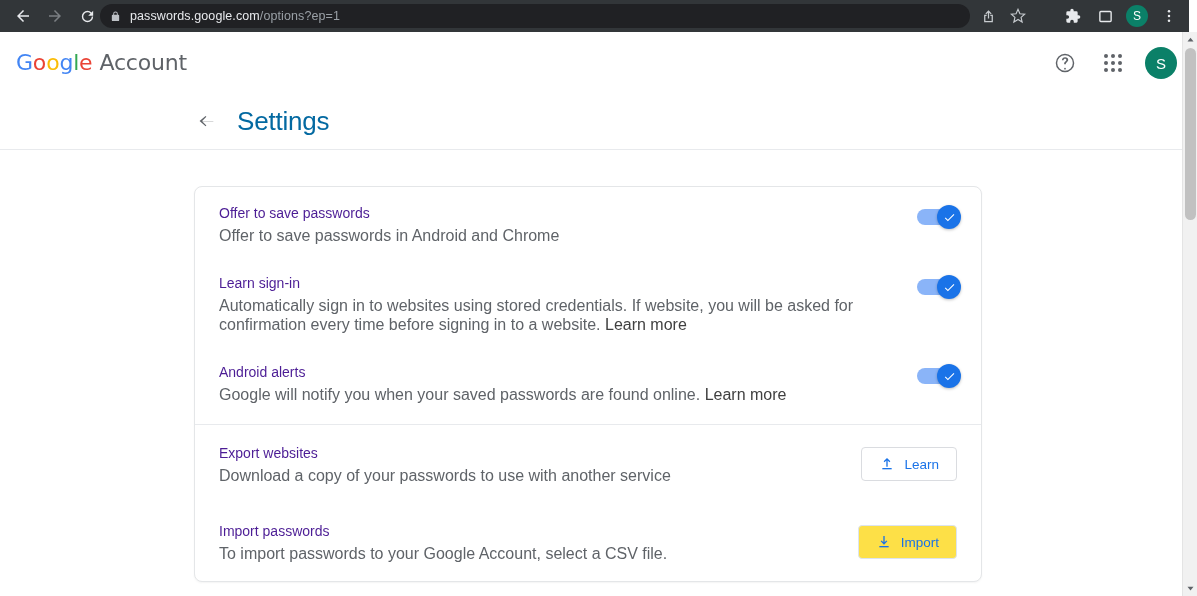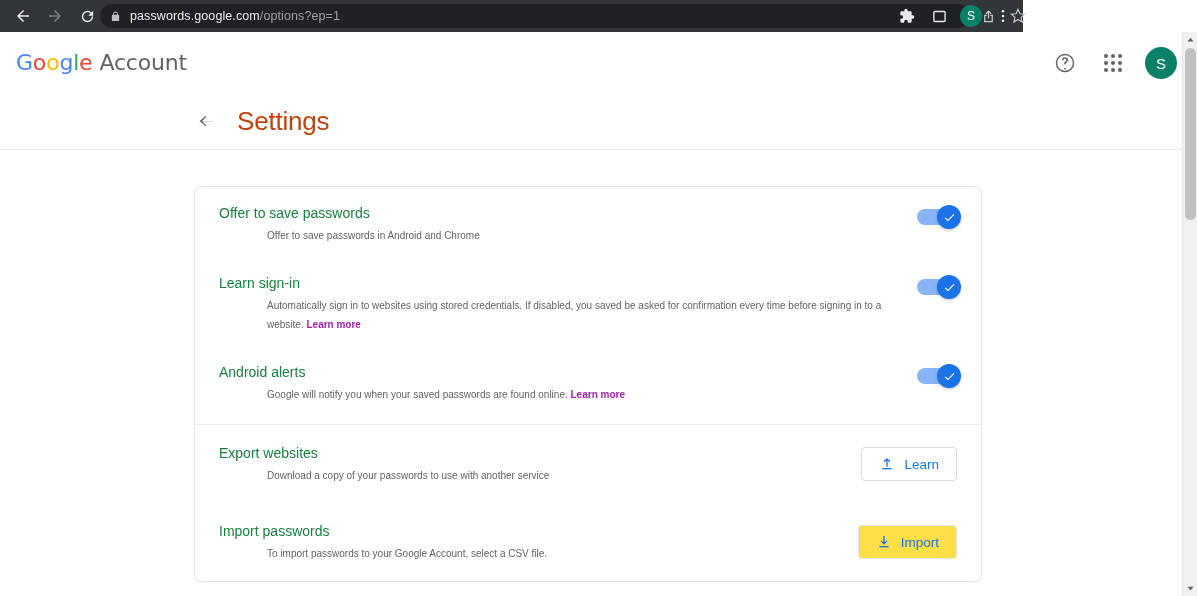--- a/index.html
+++ b/index.html
@@ -6,21 +6,21 @@
   html, body {
     width: 1197px; height: 596px;
     overflow: hidden;
     font-family: "Liberation Sans", sans-serif;
     background: #ffffff;
   }
 
   
   .browser-bar {
     position: absolute; top: 0; left: 0;
-    width: 1023px; height: 32px;
+    width: 1189px; height: 32px;
     background: #323639;
     display: flex; align-items: center;
   }
   .nav-btns { display: flex; align-items: center; padding-left: 8px; gap: 2px; }
   .nav-btn {
     width: 30px; height: 28px;
     display: flex; align-items: center; justify-content: center;
     border-radius: 50%;
   }
   .nav-btn svg { display: block; }
@@ -124,21 +124,21 @@
     padding-left: 194px;
     border-bottom: 1px solid #e8eaed;
     background: #ffffff;
   }
   .back-arrow {
     width: 24px; height: 24px;
     display: flex; align-items: center; justify-content: center;
     margin-right: 19px;
   }
   .page-title {
-    font-size: 26px; color: #c2410c; font-weight: 400;
+    font-size: 26px; color: #0369a1; font-weight: 400;
     letter-spacing: -0.2px;
   }
 
   
   .content {
     padding-top: 36px;
     background: #ffffff;
   }
   .card {
     width: 788px;
@@ -148,30 +148,29 @@
     border-radius: 8px;
     box-shadow: 0 1px 2px rgba(60,64,67,0.06);
   }
 
   .setting-row {
     display: flex; align-items: flex-start;
     padding: 16px 24px 12px 24px;
   }
   .row-text { flex: 1; padding-right: 24px; }
   .row-title {
-    font-size: 14px; color: #15803d;
+    font-size: 14px; color: #4c1d95;
     line-height: 20px; margin-bottom: 3px;
   }
   .row-desc {
-    font-size: 10px; color: #5f6368;
+    font-size: 16px; color: #5f6368;
     line-height: 19px;
-    margin-left: 48px;
   }
   .row-desc a, .link {
-    color: #a21caf; text-decoration: none; font-weight: bold;
+    color: #404040; text-decoration: none;
   }
 
   .divider {
     height: 1px; background: #e8eaed;
     margin: 8px 0 0 0;
   }
 
   
   .toggle {
     position: relative;
@@ -352,21 +351,21 @@
             <svg width="13" height="13" viewBox="0 0 24 24">
               <path d="M9 16.2L4.8 12l-1.4 1.4L9 19 21 7l-1.4-1.4z" fill="#ffffff"></path>
             </svg>
           </span>
         </div>
       </div>
 
       <div class="setting-row">
         <div class="row-text">
           <div class="row-title">Learn sign-in</div>
-          <div class="row-desc"><span>Automatically sign in to websites using stored credentials. If disabled, you saved be asked for confirmation every time before signing in to a website.</span> <a class="link" href="#">Learn more</a></div>
+          <div class="row-desc"><span>Automatically sign in to websites using stored credentials. If website, you will be asked for confirmation every time before signing in to a website.</span> <a class="link" href="#">Learn more</a></div>
         </div>
         <div class="toggle">
           <span class="knob">
             <svg width="13" height="13" viewBox="0 0 24 24">
               <path d="M9 16.2L4.8 12l-1.4 1.4L9 19 21 7l-1.4-1.4z" fill="#ffffff"></path>
             </svg>
           </span>
         </div>
       </div>
 

